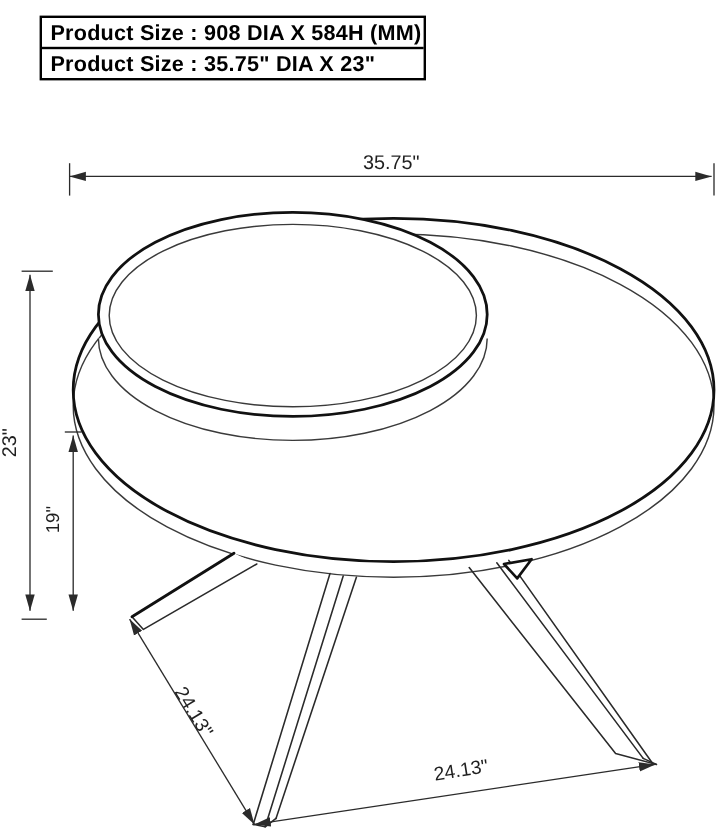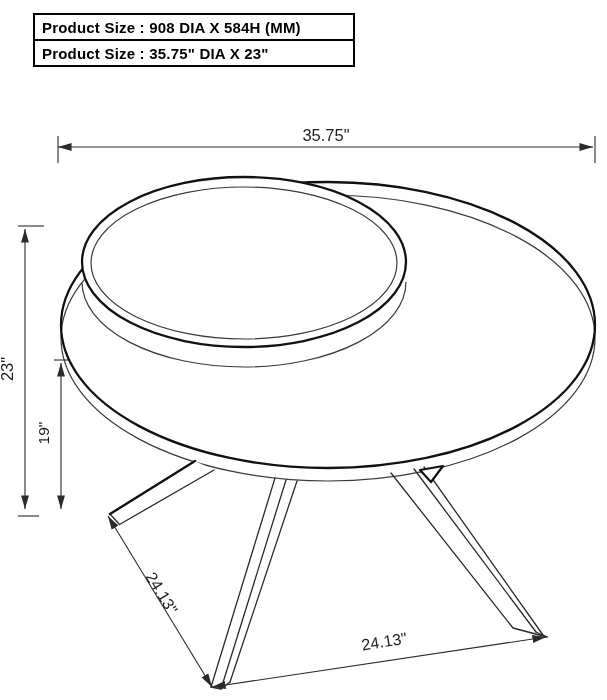--- a/index.html
+++ b/index.html
@@ -7,21 +7,21 @@
     position:relative;width:607px;height:700px;background:#fff;overflow:hidden;
     font-family:"Liberation Sans",sans-serif;
   }
   .spec-box{
     position:absolute;left:33px;top:13px;width:322px;
     border:2px solid #000;background:#fff;box-sizing:border-box;
   }
   .spec-row{
     height:24px;display:flex;align-items:center;
     padding-left:7px;
-    font-weight:bold;font-size:15px;color:#000;letter-spacing:.2px;
+    font-weight:bold;font-size:18px;color:#000;letter-spacing:.2px;
     white-space:nowrap;
   }
   .spec-row + .spec-row{border-top:2px solid #000;}
   svg{position:absolute;left:0;top:0;}
   .dimtxt{
     font-family:"Liberation Sans",sans-serif;
     fill:#1f1f1f;
   }
 </style>
 </head>

